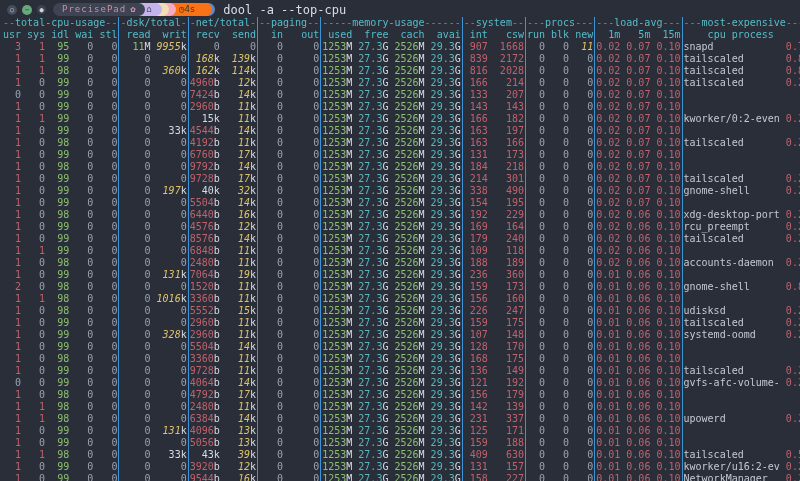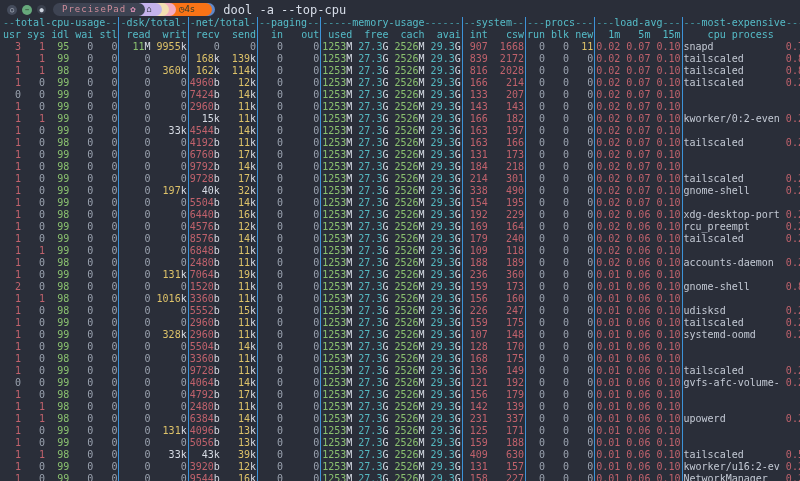--- a/index.html
+++ b/index.html
@@ -32,21 +32,21 @@
   .grp + .grp{border-left:1px solid #3d93d8;}
   .grp-proc{flex:1;min-width:0;overflow:hidden;}
   .line{height:12px;}
   .u{}
   .c-head{color:#55bcc8;margin-top:28px;}
   .c-dash{color:#4499a5;}
   .c-gray{color:#9aa2af;}
   .c-red{color:#c0626c;}
   .c-green{color:#8ac16f;}
   .c-teal{color:#54b8c0;}
-  .c-yellow{color:#ddc269;}
+  .c-yellow{color:#ddc269;font-style:italic;}
   .c-white{color:#d6dbe4;}
   .c-name{color:#c3c9d4;margin-top:24px;}
 </style>
 </head>
 <body>
 
 <div class="terminal">
   <div class="topbar">
     <span class="wbtn b1">○</span>
     <span class="wbtn b2">−</span>

